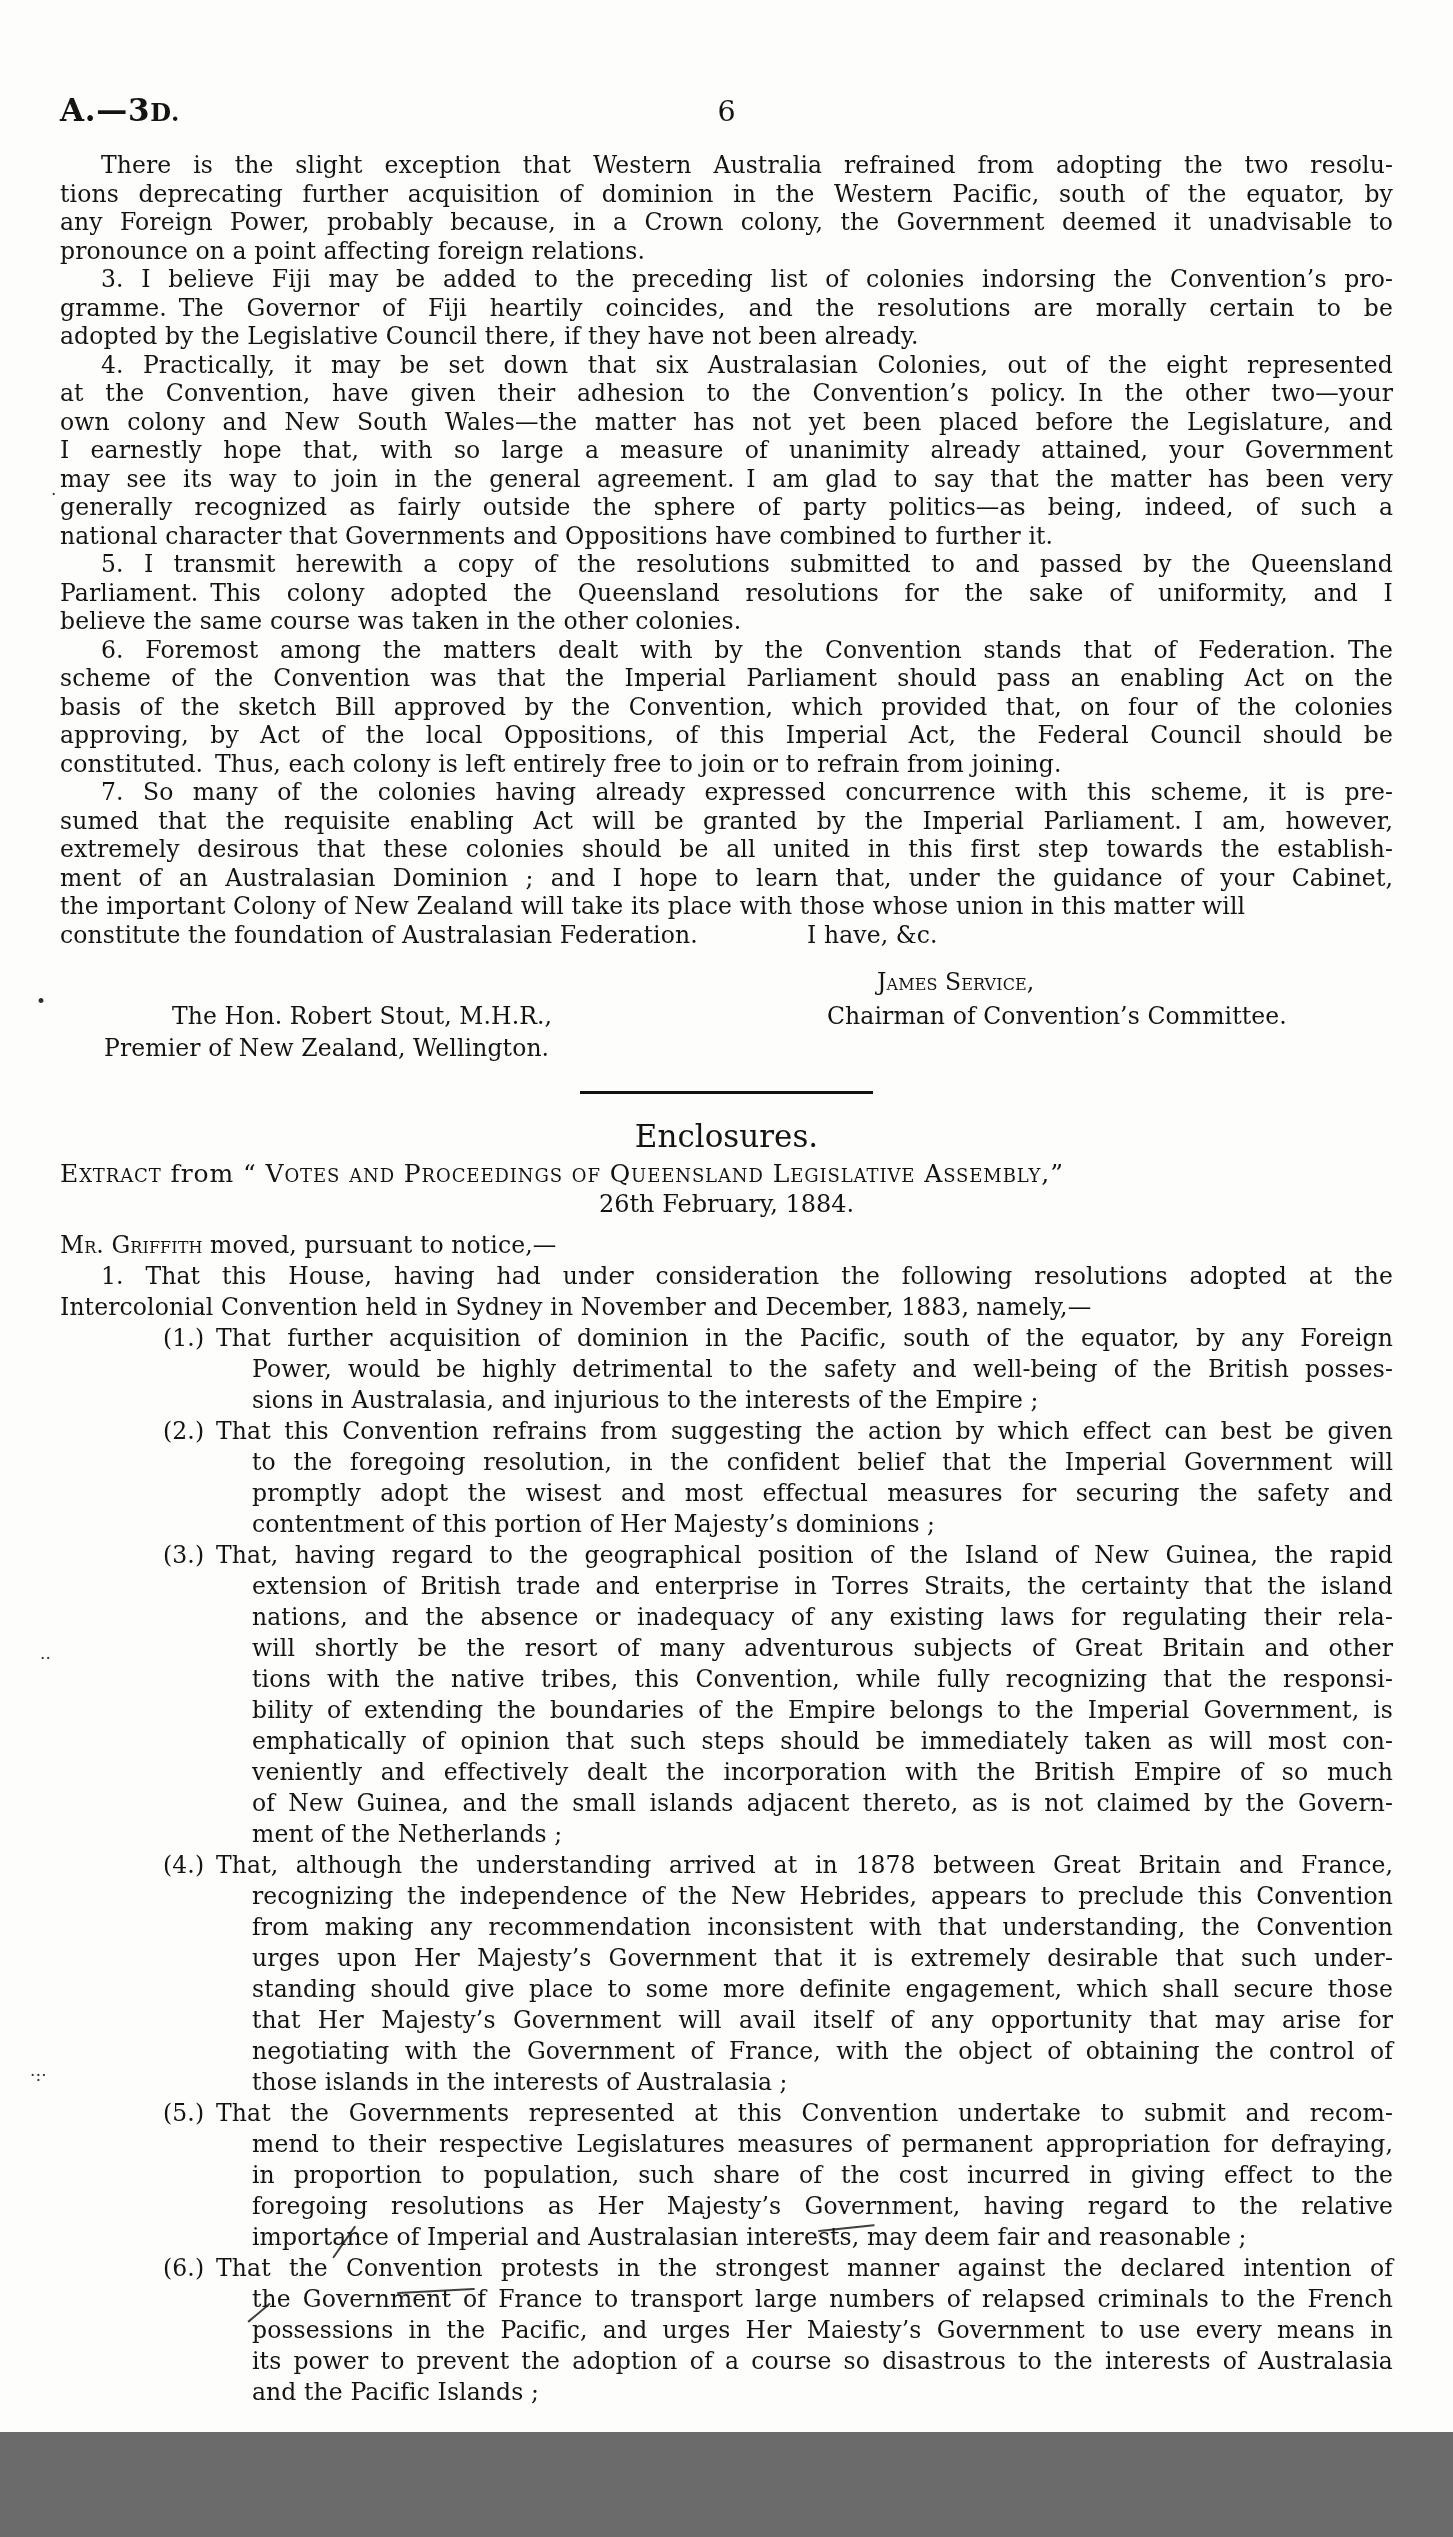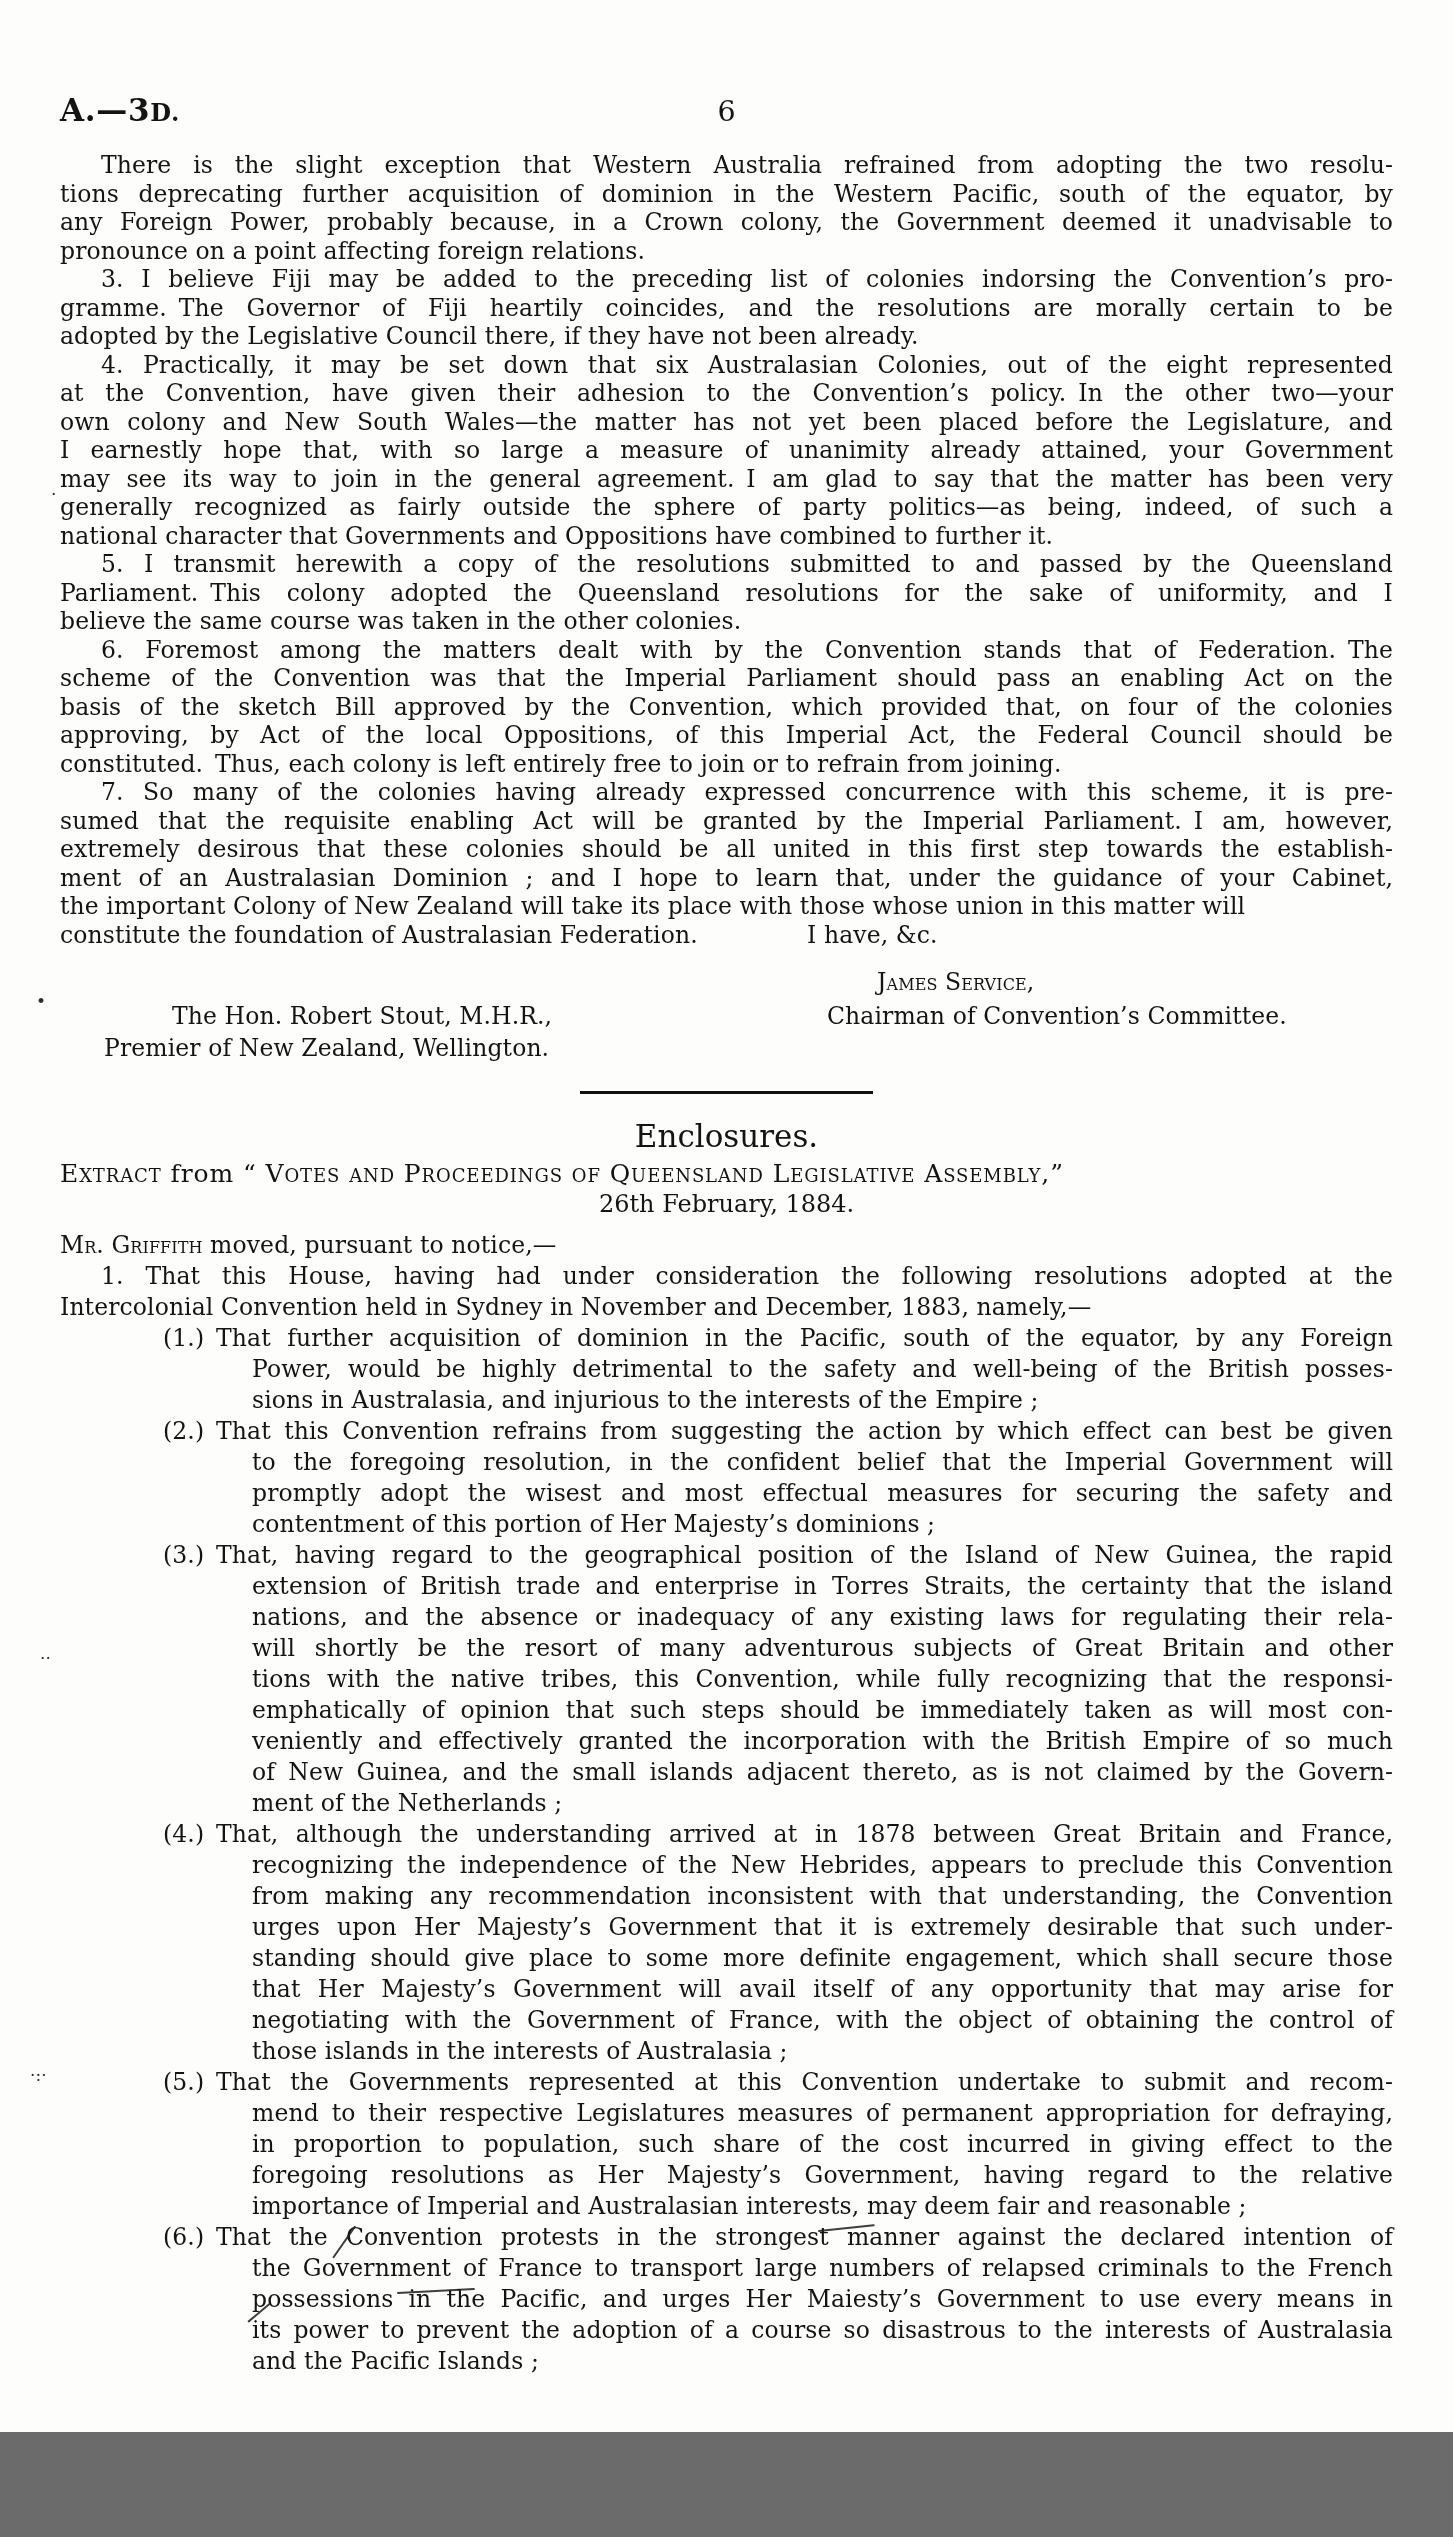--- a/index.html
+++ b/index.html
@@ -137,22 +137,23 @@
         <div class="line">to the foregoing resolution, in the confident belief that the Imperial Government will</div>
         <div class="line">promptly adopt the wisest and most effectual measures for securing the safety and</div>
         <div class="line last">contentment of this portion of Her Majesty’s dominions ;</div>
       </div>
     <div class="res">
         <div class="line first">(3.) That, having regard to the geographical position of the Island of New Guinea, the rapid</div>
         <div class="line">extension of British trade and enterprise in Torres Straits, the certainty that the island</div>
         <div class="line">nations, and the absence or inadequacy of any existing laws for regulating their rela-</div>
         <div class="line">will shortly be the resort of many adventurous subjects of Great Britain and other</div>
         <div class="line">tions with the native tribes, this Convention, while fully recognizing that the responsi-</div>
+        <div class="line">bility of extending the boundaries of the Empire belongs to the Imperial Government, is</div>
         <div class="line">emphatically of opinion that such steps should be immediately taken as will most con-</div>
-        <div class="line">veniently and effectively granted the incorporation with the British Empire of so much</div>
+        <div class="line">veniently and effectively dealt the incorporation with the British Empire of so much</div>
         <div class="line">of New Guinea, and the small islands adjacent thereto, as is not claimed by the Govern-</div>
         <div class="line last">ment of the Netherlands ;</div>
       </div>
     <div class="res">
         <div class="line first">(4.) That, although the understanding arrived at in 1878 between Great Britain and France,</div>
         <div class="line">recognizing the independence of the New Hebrides, appears to preclude this Convention</div>
         <div class="line">from making any recommendation inconsistent with that understanding, the Convention</div>
         <div class="line">urges upon Her Majesty’s Government that it is extremely desirable that such under-</div>
         <div class="line">standing should give place to some more definite engagement, which shall secure those</div>
         <div class="line">that Her Majesty’s Government will avail itself of any opportunity that may arise for</div>

